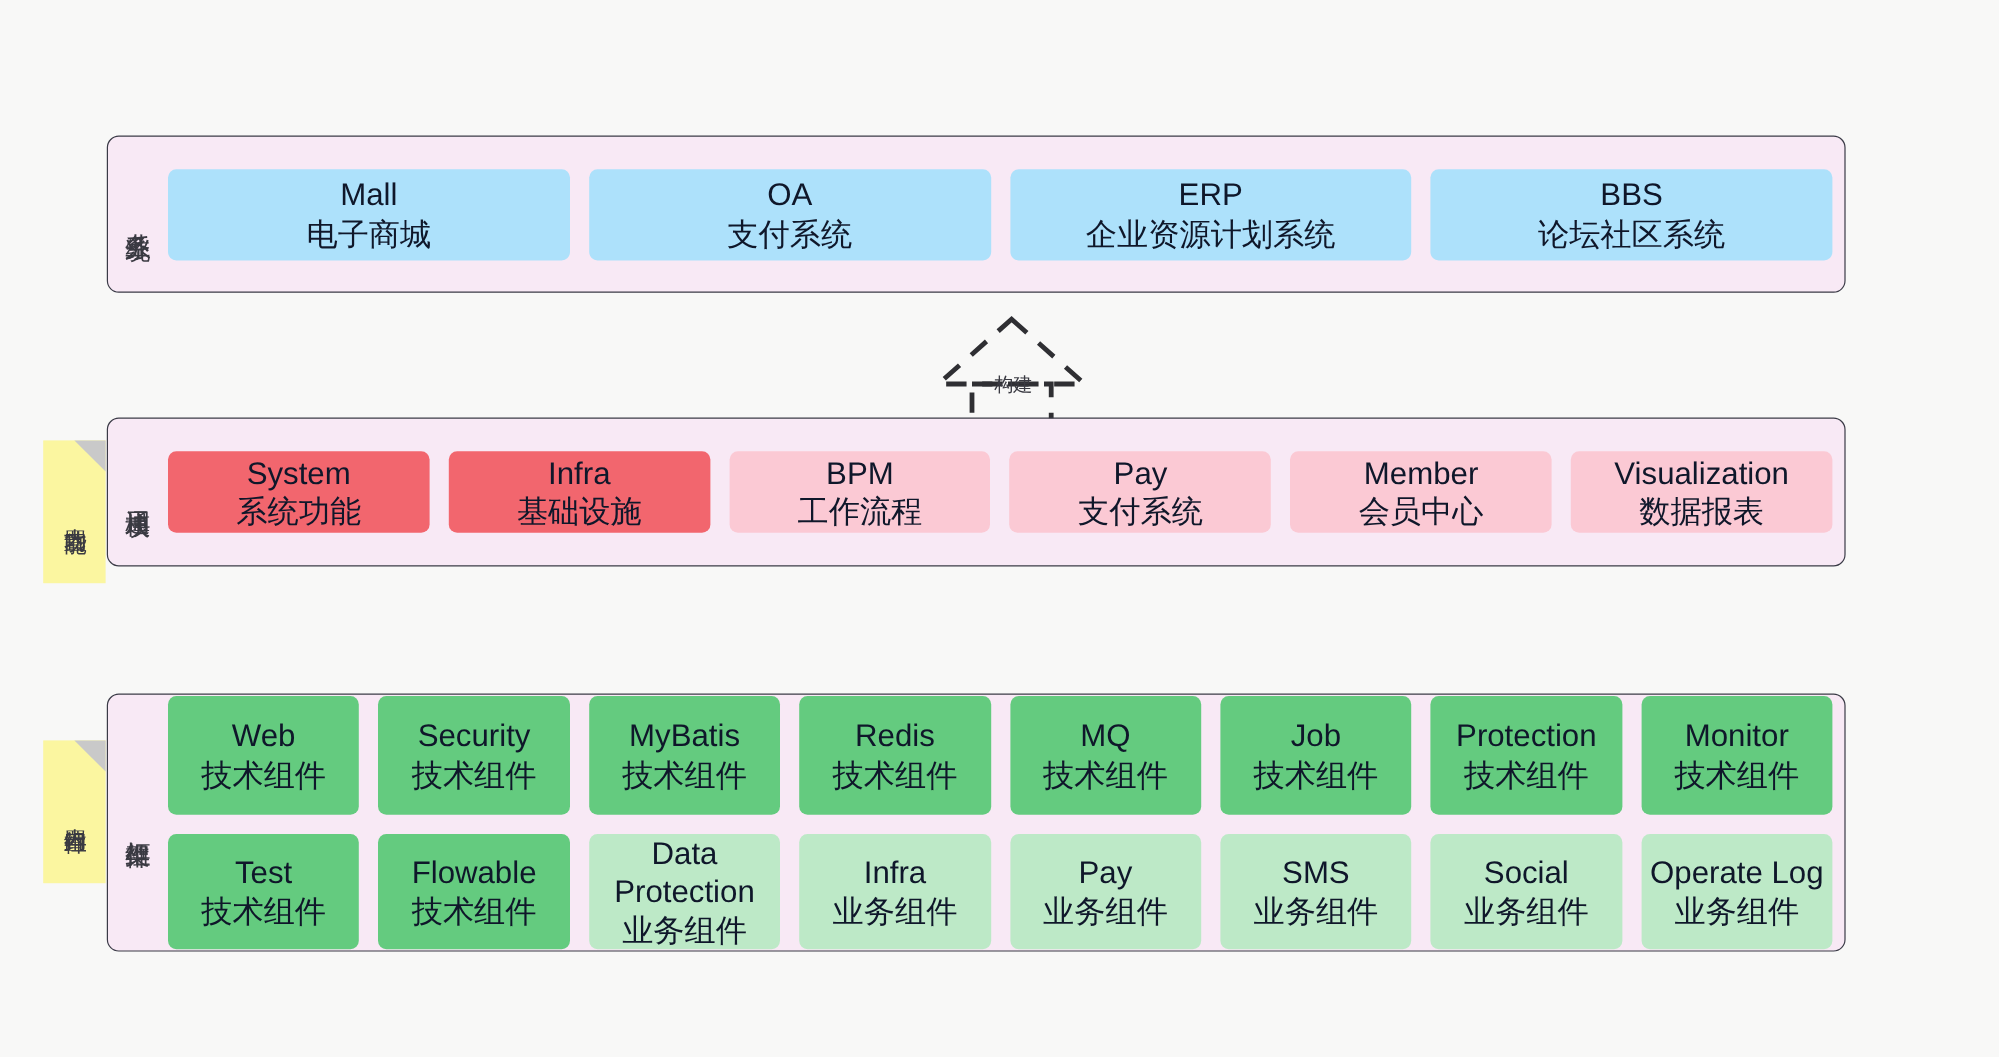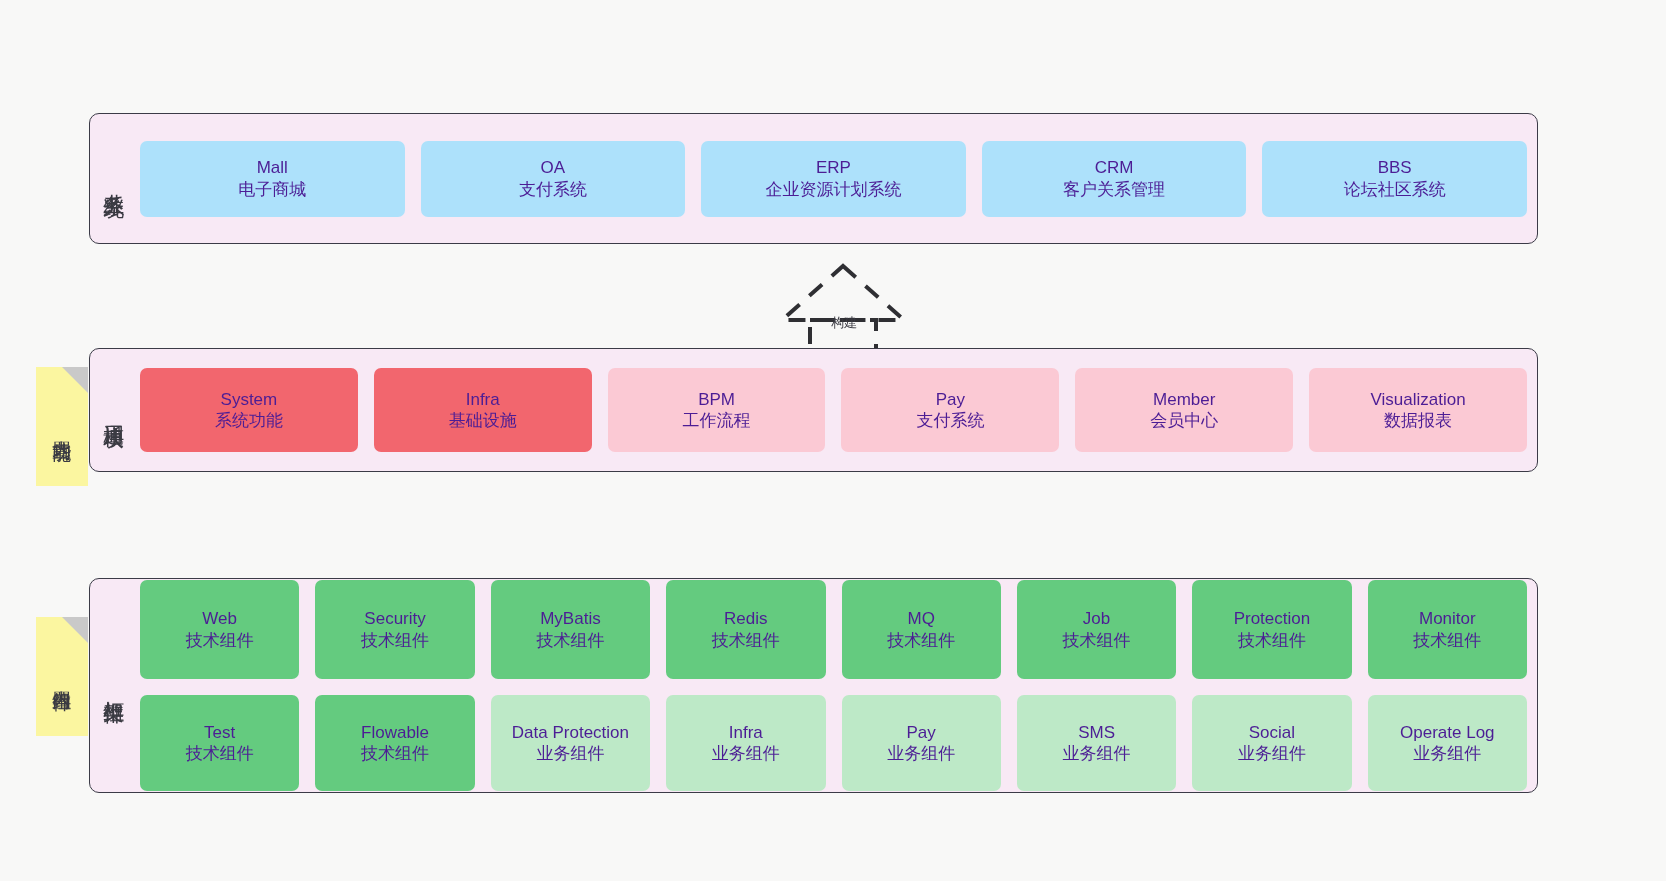--- a/index.html
+++ b/index.html
@@ -62,23 +62,23 @@
     align-items: stretch;
   }
   .cell {
     flex: 1 1 0;
     border-radius: 7px;
     display: flex;
     flex-direction: column;
     align-items: center;
     justify-content: center;
     text-align: center;
-    font-size: 17px;
+    font-size: 26px;
     line-height: 1.24;
-    color: #4c1d95;
+    color: #0f172a;
     box-sizing: border-box;
     padding: 4px 6px;
   }
   .cell .en { display: block; }
   .cell .cn { display: block; }
 
   
   .c-blue       { background: #ade1fb; }
   .c-red        { background: #f2666e; }
   .c-pink       { background: #fbc9d4; }
@@ -114,21 +114,21 @@
   .arrow {
     position: absolute;
     width: 170px;
     height: 100px;
   }
   .arrow .label {
     position: absolute;
     left: 50%;
     transform: translateX(-46%);
     bottom: 26px;
-    font-size: 13px;
+    font-size: 16px;
     color: #3a3a42;
     background: transparent;
     padding: 0 2px;
     z-index: 2;
     white-space: nowrap;
   }
 </style>
 </head>
 <body>
 
@@ -142,24 +142,20 @@
           <span class="en">Mall</span>
           <span class="cn">电子商城</span>
         </div>
         <div class="cell c-blue">
           <span class="en">OA</span>
           <span class="cn">支付系统</span>
         </div>
         <div class="cell c-blue">
           <span class="en">ERP</span>
           <span class="cn">企业资源计划系统</span>
-        </div>
-        <div class="cell c-blue">
-          <span class="en">CRM</span>
-          <span class="cn">客户关系管理</span>
         </div>
         <div class="cell c-blue">
           <span class="en">BBS</span>
           <span class="cn">论坛社区系统</span>
         </div>
       </div>
     </div>
   </div>
 
   <div class="arrow" style="left:758px; top:258px;">
@@ -171,21 +167,21 @@
   </div>
 
   <div class="tab" id="note-common" style="left:36px; top:367px; width:52px; height:119px;">
     <span class="fold"></span>
     <span>内置功能</span>
   </div>
 
   <div class="layer" id="layer-common-module" style="left:89px; top:348px; width:1449px; height:124px;">
     <div class="layer-title">通用模块</div>
     <div class="layer-body">
-      <div class="row" style="height:84px;">
+      <div class="row" style="height:68px;">
         <div class="cell c-red">
           <span class="en">System</span>
           <span class="cn">系统功能</span>
         </div>
         <div class="cell c-red">
           <span class="en">Infra</span>
           <span class="cn">基础设施</span>
         </div>
         <div class="cell c-pink">
           <span class="en">BPM</span>

